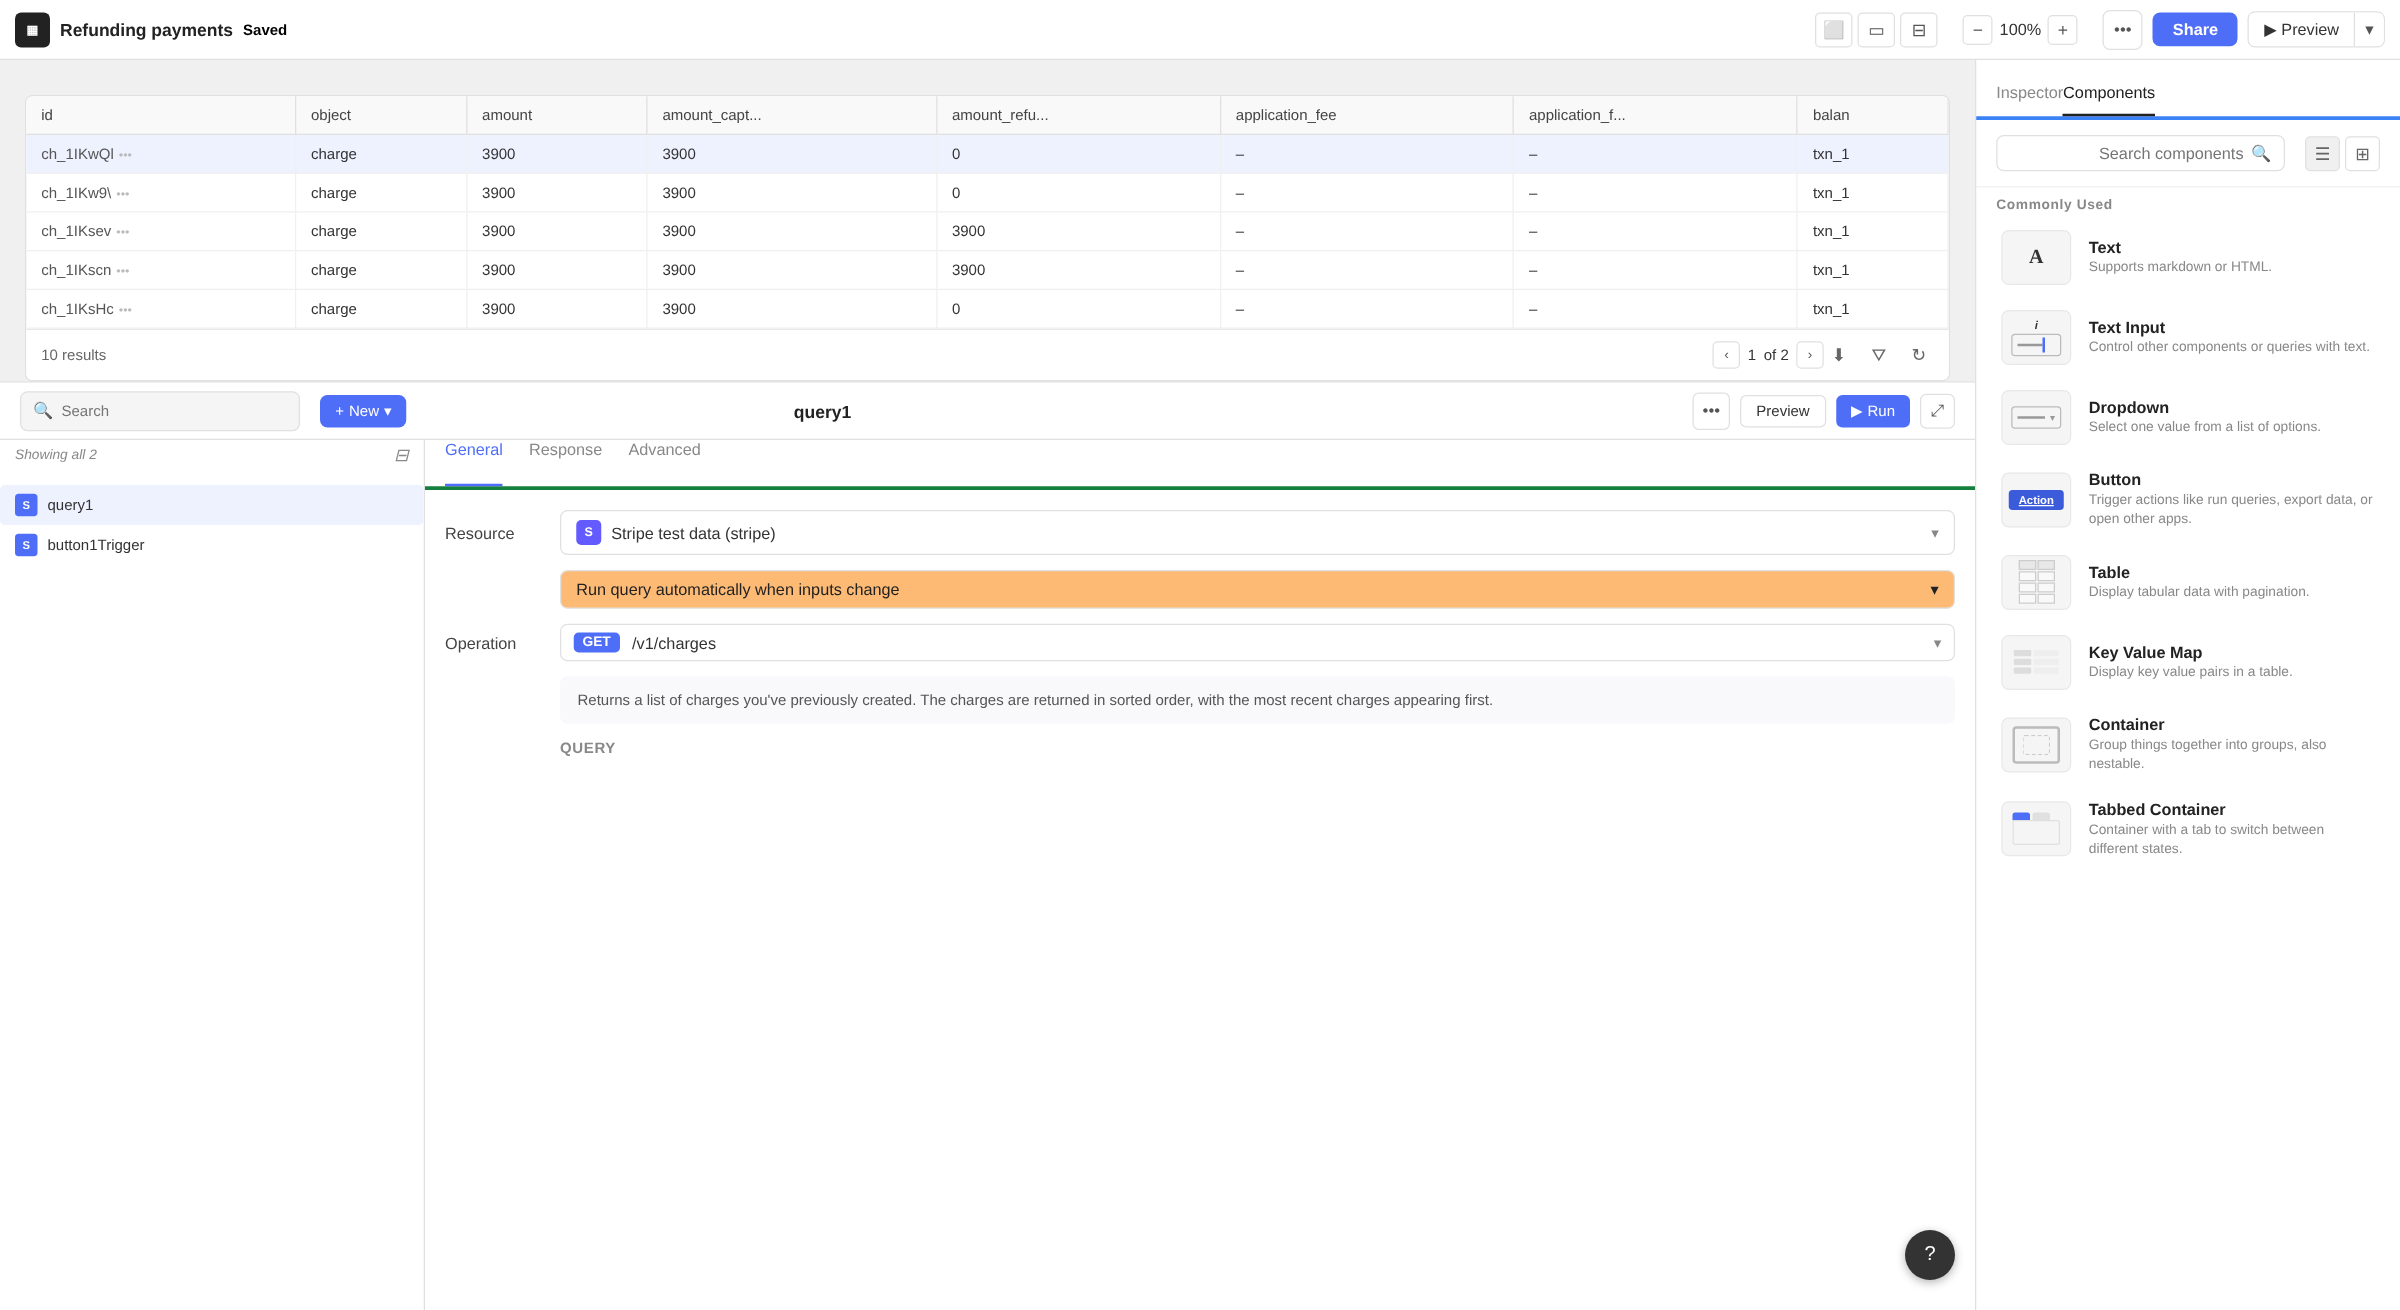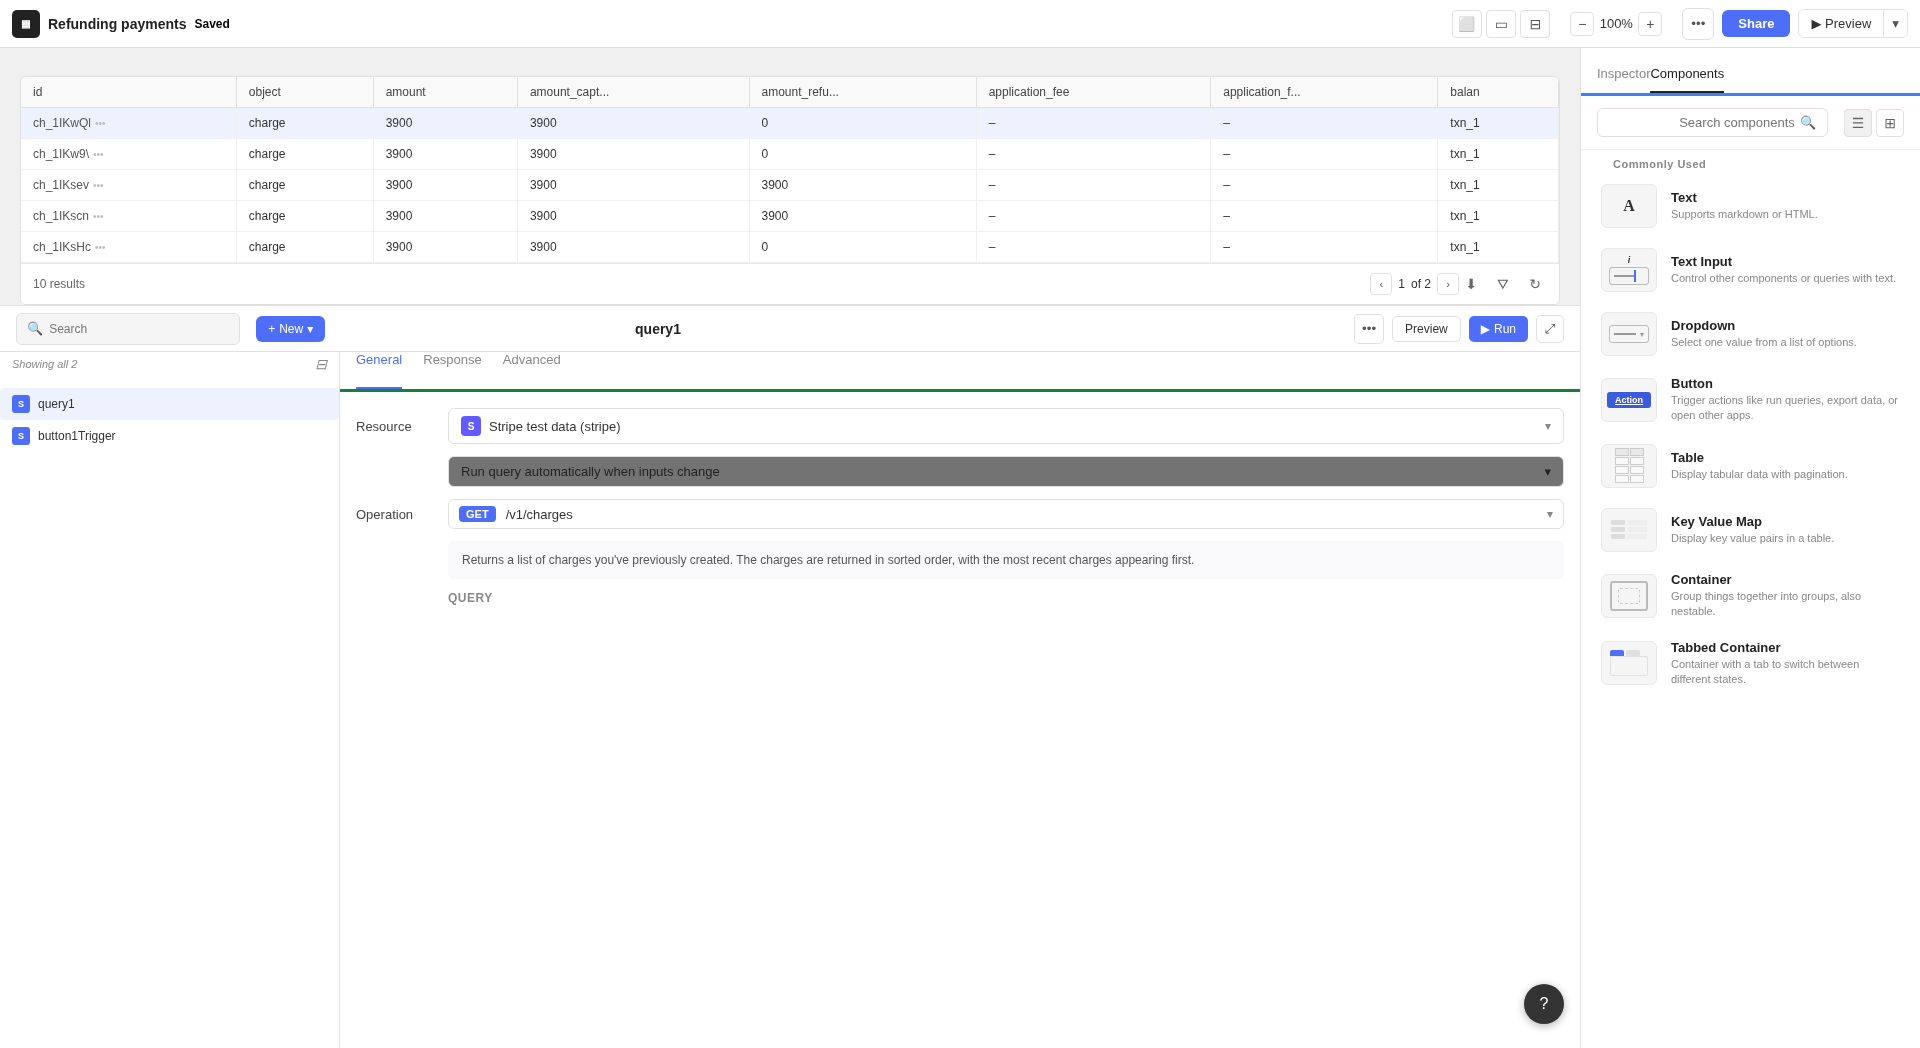--- a/index.html
+++ b/index.html
@@ -68,21 +68,21 @@
     .query-tab.active { color: #4f6ef7; border-bottom: 2px solid #4f6ef7; font-weight: 500; }
 
     
     .query-content { padding: 16px; display: flex; flex-direction: column; gap: 12px; flex: 1; overflow-y: auto; }
     .form-row { display: flex; align-items: center; gap: 12px; }
     .form-label { font-size: 13px; color: #444; min-width: 80px; }
     .resource-select { display: flex; align-items: center; flex: 1; background: #fff; border: 1px solid #e0e0e0; border-radius: 6px; padding: 7px 12px; font-size: 13px; cursor: pointer; }
     .resource-icon { width: 20px; height: 20px; background: #635bff; border-radius: 4px; display: flex; align-items: center; justify-content: center; color: #fff; font-size: 10px; font-weight: 700; margin-right: 8px; }
     .resource-text { flex: 1; color: #333; }
     .resource-chevron { color: #888; font-size: 12px; }
-    .auto-run-select { flex: 1; background: #737373; border: 1px solid #e0e0e0; border-radius: 6px; padding: 7px 12px; font-size: 13px; cursor: pointer; display: flex; align-items: center; justify-content: space-between; }
+    .auto-run-select { flex: 1; background: #fdba74; border: 1px solid #e0e0e0; border-radius: 6px; padding: 7px 12px; font-size: 13px; cursor: pointer; display: flex; align-items: center; justify-content: space-between; }
     .operation-row { display: flex; align-items: center; gap: 12px; }
     .op-label { font-size: 13px; color: #444; min-width: 80px; }
     .op-select { display: flex; align-items: center; flex: 1; background: #fff; border: 1px solid #e0e0e0; border-radius: 6px; padding: 6px 10px; font-size: 13px; cursor: pointer; gap: 10px; }
     .get-badge { background: #4f6ef7; color: #fff; font-size: 11px; font-weight: 700; padding: 2px 7px; border-radius: 4px; }
     .op-path { flex: 1; color: #333; }
     .op-chevron { color: #888; font-size: 12px; }
     .op-description { margin-left: 92px; background: #f9f9fb; border-radius: 6px; padding: 10px 14px; font-size: 12px; color: #555; line-height: 1.5; }
     .query-label { font-size: 12px; color: #888; font-weight: 600; margin-left: 92px; letter-spacing: 0.5px; }
 
     
@@ -102,21 +102,21 @@
     .right-tab.active { color: #222; border-bottom: 2px solid #222; font-weight: 500; }
 
     
     .comp-search { padding: 12px 16px; border-bottom: 1px solid #f0f0f0; }
     .comp-search-input { display: flex; align-items: center; border: 1px solid #e0e0e0; border-radius: 6px; padding: 6px 10px; gap: 6px; background: #fff; }
     .comp-search-input input { border: none; outline: none; font-size: 13px; flex: 1; text-align: right; }
     .comp-view-toggle { display: flex; align-items: center; gap: 4px; margin-left: 8px; }
     .comp-view-btn { width: 28px; height: 28px; border: 1px solid #e0e0e0; border-radius: 4px; background: #fff; cursor: pointer; display: flex; align-items: center; justify-content: center; color: #666; font-size: 14px; }
     .comp-view-btn.active { background: #f0f0f0; }
 
-    .comp-section-label { padding: 8px 32px 4px; font-size: 11px; color: #888; font-weight: 600; letter-spacing: 0.5px; }
+    .comp-section-label { padding: 8px 16px 4px; font-size: 11px; color: #888; font-weight: 600; letter-spacing: 0.5px; }
     .comp-list { padding: 0 12px; overflow-y: auto; flex: 1; }
     .comp-item { display: flex; align-items: center; padding: 10px 8px; border-radius: 6px; gap: 14px; cursor: pointer; }
     .comp-icon { width: 56px; height: 44px; background: #f5f5f5; border: 1px solid #e8e8e8; border-radius: 6px; display: flex; align-items: center; justify-content: center; flex-shrink: 0; overflow: hidden; }
     .comp-info { flex: 1; }
     .comp-name { font-size: 13px; font-weight: 600; color: #222; margin-bottom: 2px; }
     .comp-desc { font-size: 11px; color: #888; line-height: 1.4; }
 
     
     .icon-text { font-size: 16px; font-weight: 700; color: #333; font-family: serif; }
     .icon-input { width: 40px; height: 18px; border: 1.5px solid #bbb; border-radius: 3px; display: flex; align-items: center; padding: 0 4px; }

